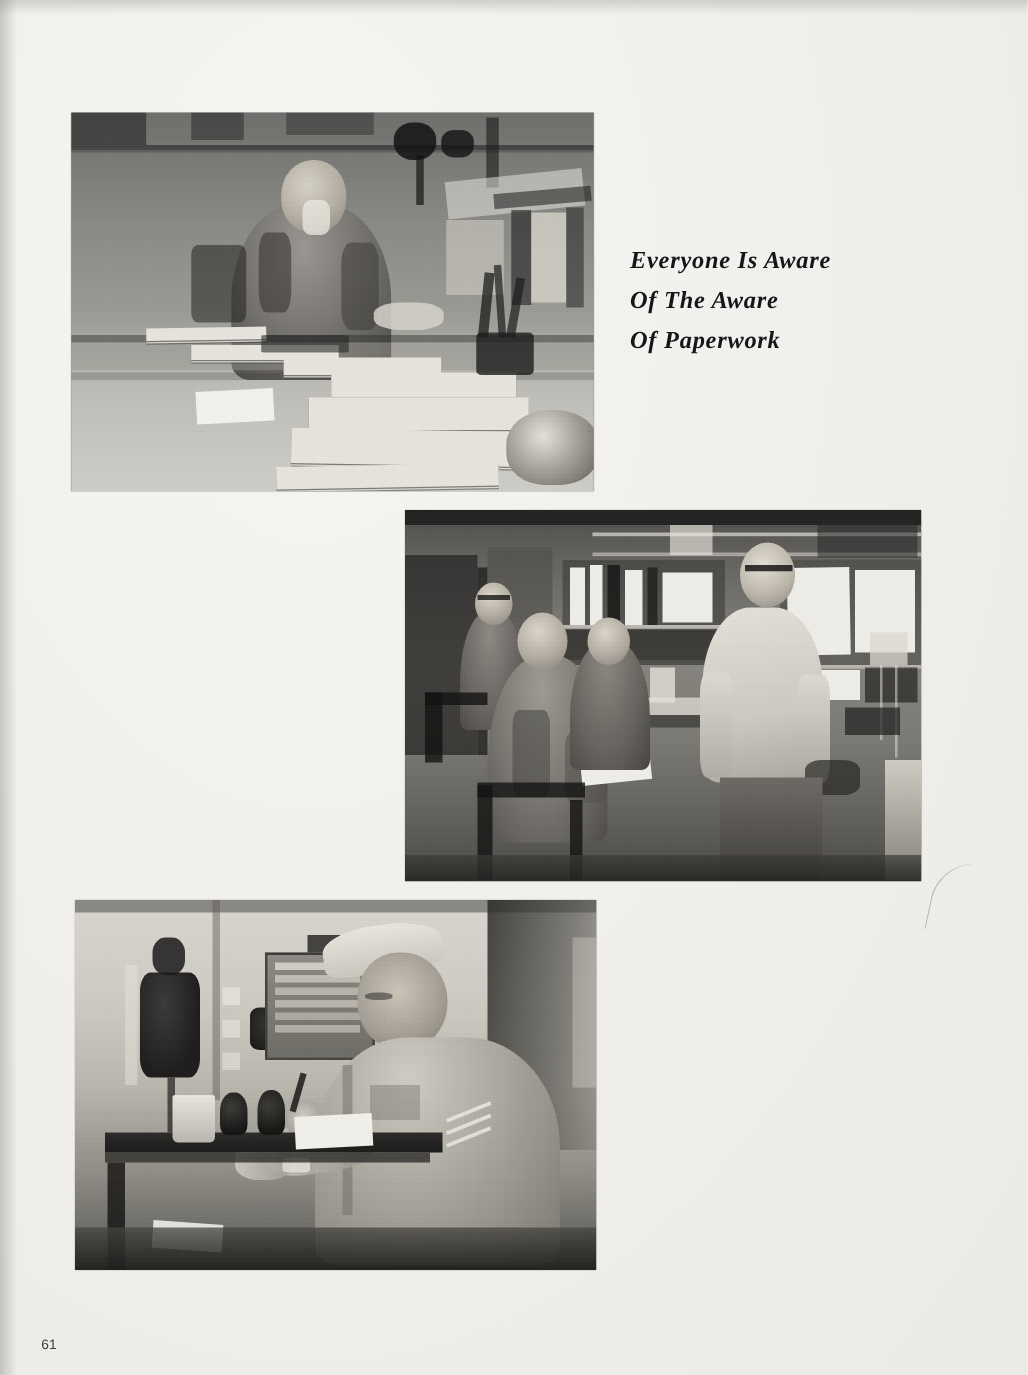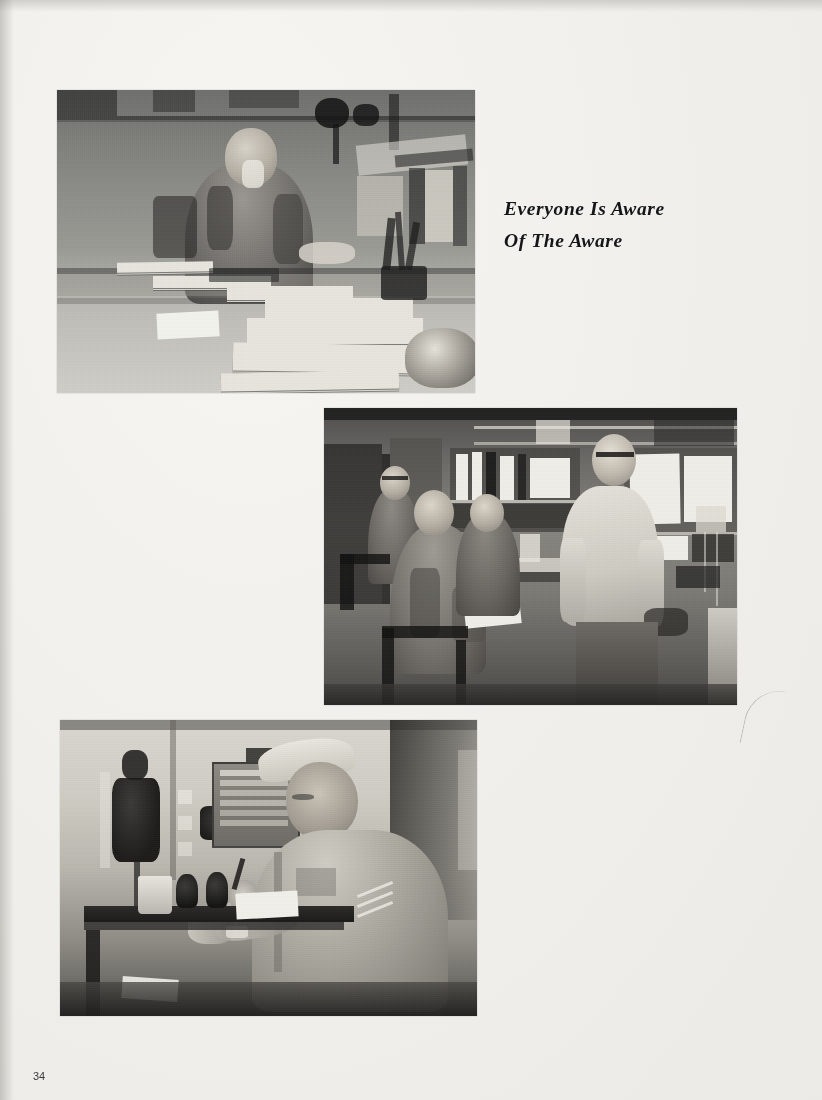--- a/index.html
+++ b/index.html
@@ -414,20 +414,21 @@
     <div class="darkstripe" style="left:146px;top:152px;width:22px;height:36px;background:radial-gradient(circle at 40% 35%, #3b3a37 0%, #141413 80%);border-radius:45% 45% 25% 25%;"></div>
 
     <div class="darkstripe" style="left:0;top:262px;width:100%;height:34px;background:linear-gradient(180deg, rgba(70,68,64,.75), rgba(30,29,28,.9));"></div>
 
     <div class="grain"></div>
   </div>
 
   <div class="caption">
     <div class="line">Everyone Is Aware</div>
     <div class="line">Of The Aware</div>
+    <div class="line">Of Paperwork</div>
   </div>
 
-  <div class="page-number">34</div>
+  <div class="page-number">61</div>
 
   <div class="artifact-curve"></div>
   <div class="edge-shadow-left"></div>
   <div class="edge-shadow-top"></div>
 </div>
 
 </body></html>

